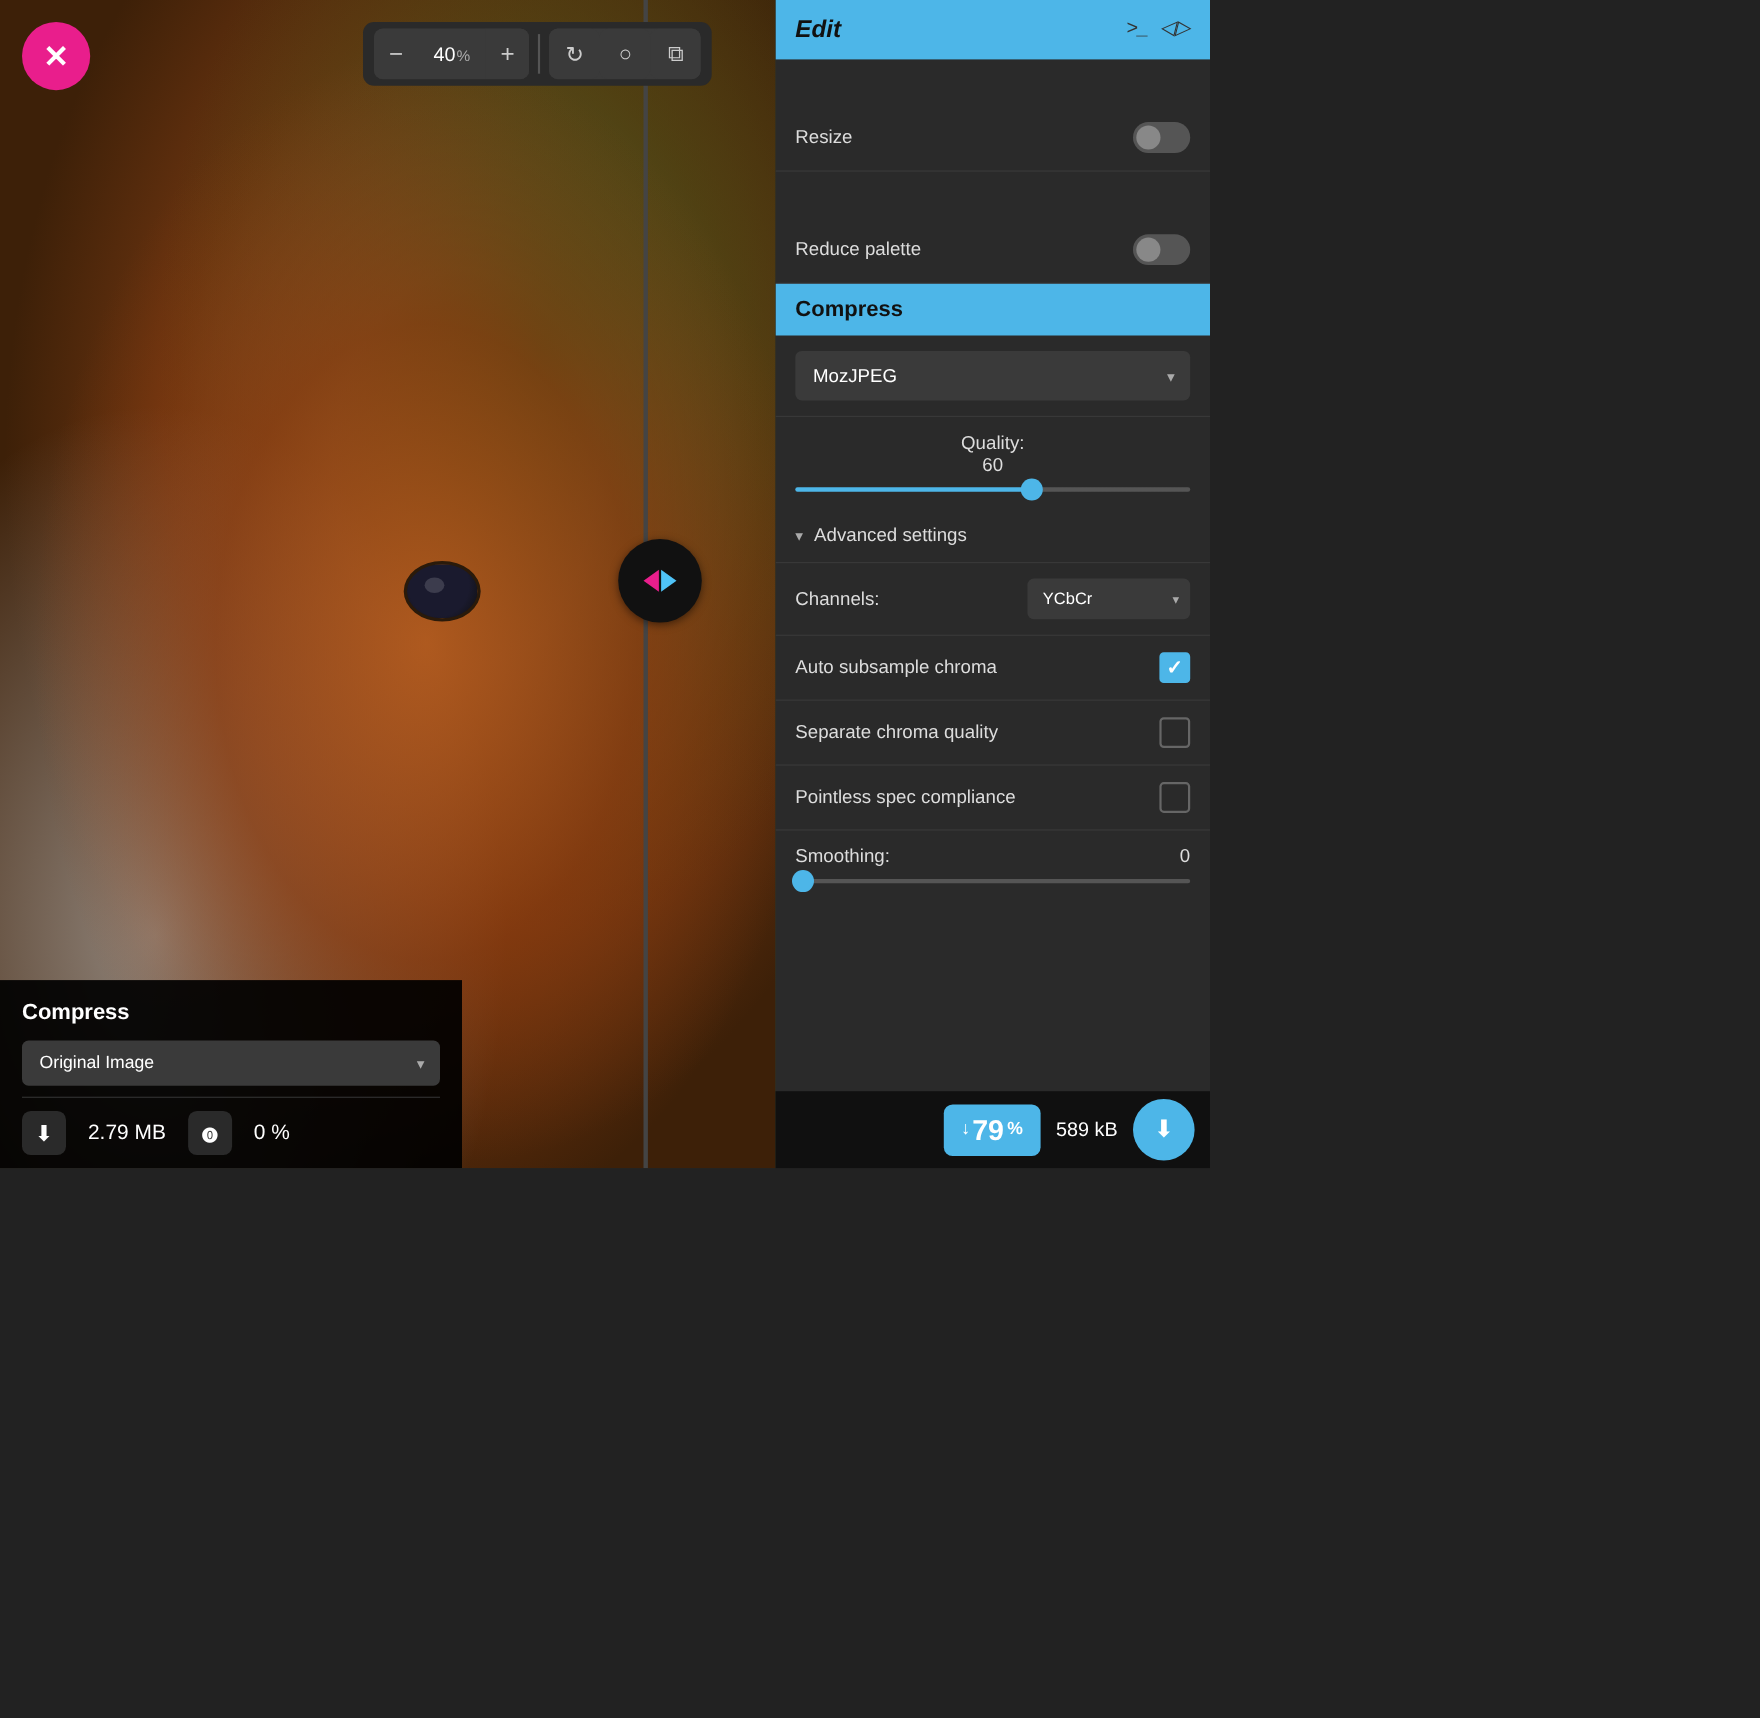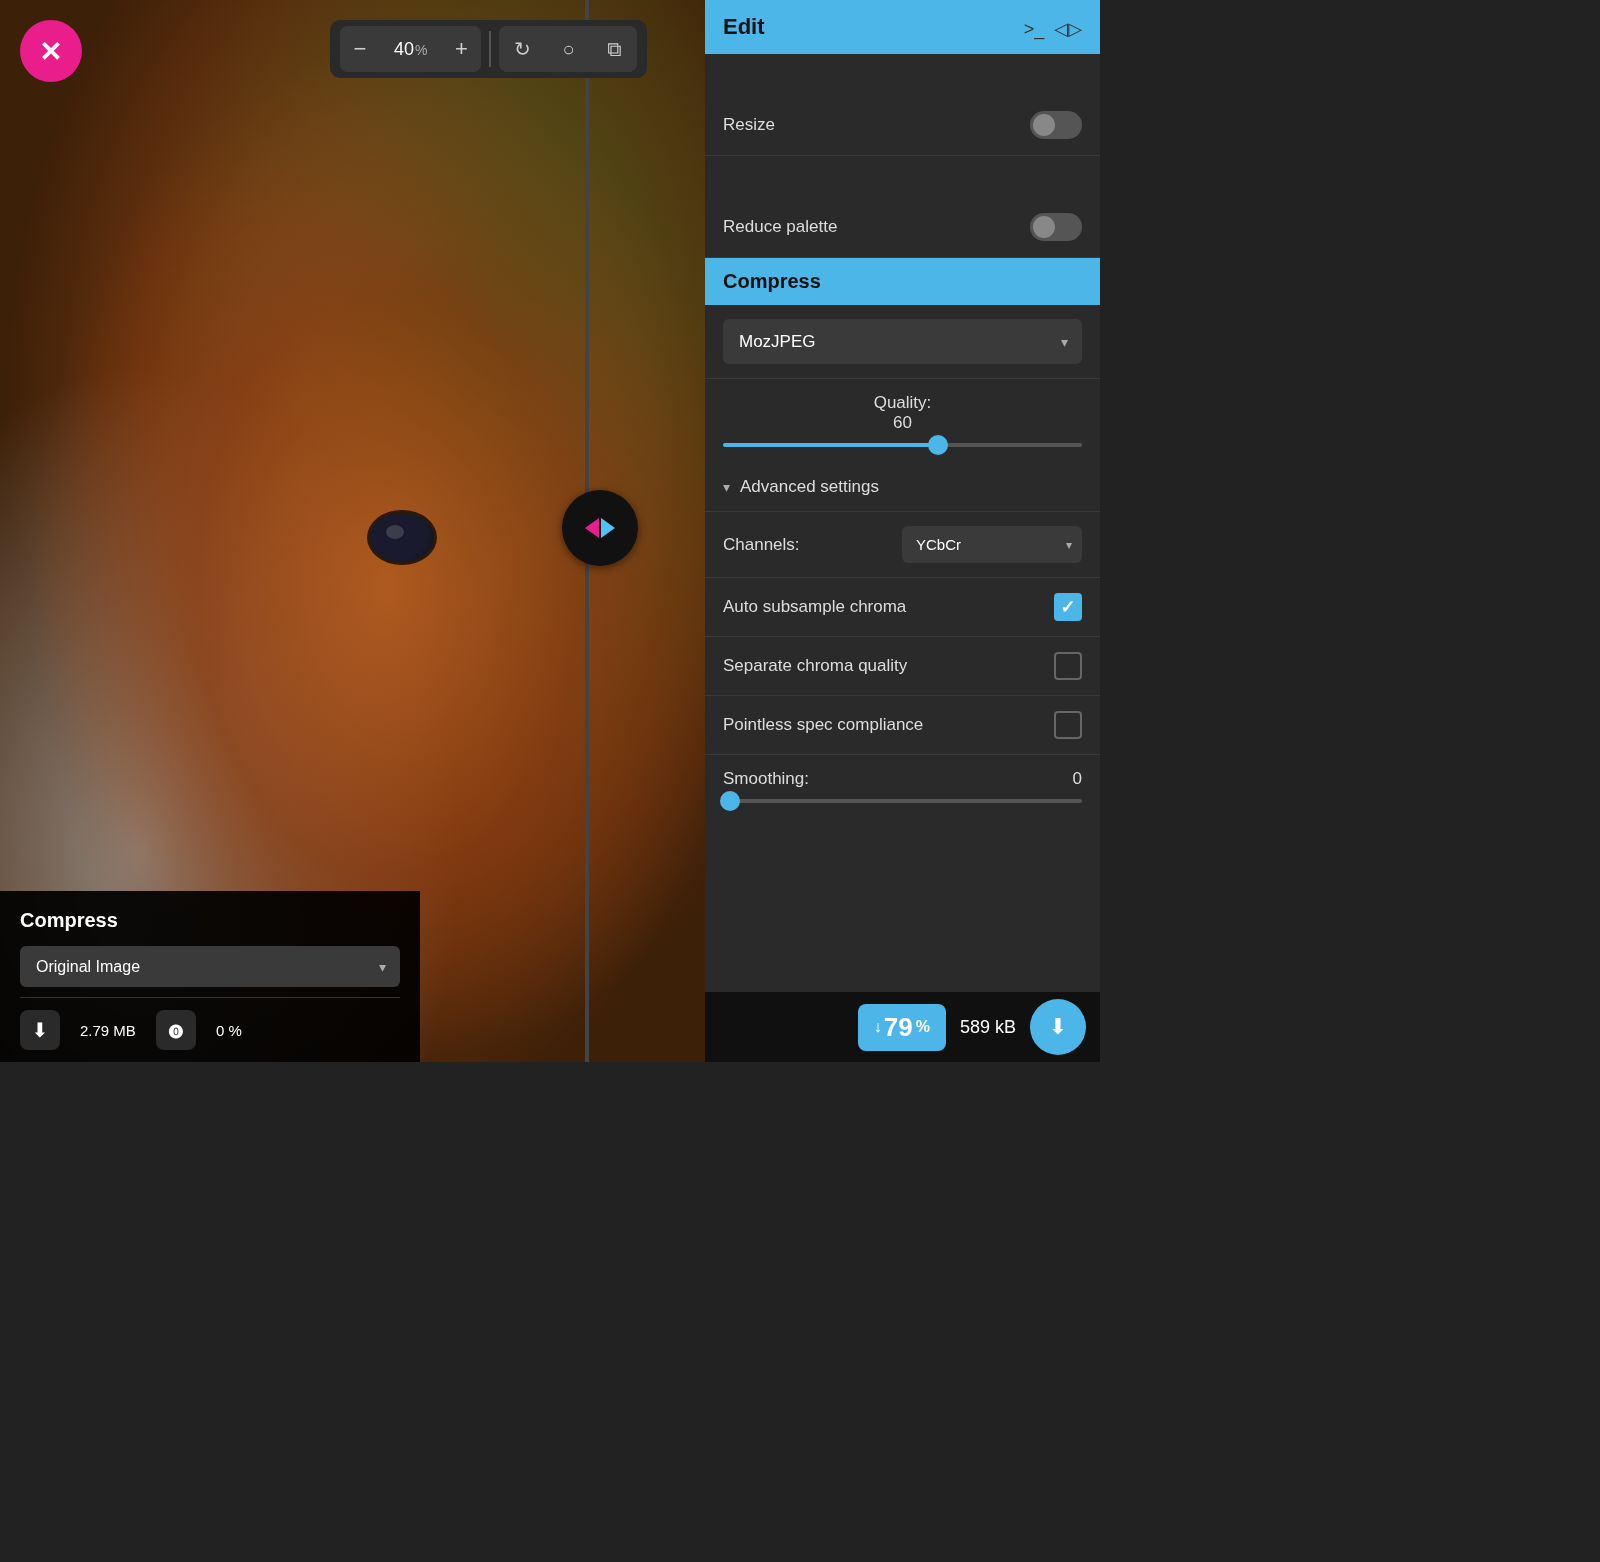--- a/index.html
+++ b/index.html
@@ -200,22 +200,23 @@
       z-index: 10;
       overflow-y: auto;
     }
     .right-panel::-webkit-scrollbar { width: 0; }
 
     
     .edit-header {
       background: #4db6e8;
       padding: 14px 18px;
       display: flex;
-      align-items: flex-end;
+      align-items: flex-start;
       justify-content: space-between;
+      font-style: italic;
     }
     .edit-title {
       font-size: 22px;
       font-weight: 700;
       color: #111;
     }
     .edit-header-icons {
       display: flex;
       gap: 10px;
       align-items: center;
@@ -370,21 +371,21 @@
       justify-content: space-between;
       padding: 14px 18px;
       border-bottom: 1px solid #3a3a3a;
     }
     .channels-label {
       font-size: 17px;
       color: #ddd;
     }
     .channels-select-wrap {
       position: relative;
-      width: 180px;
+      width: 148px;
     }
     .channels-select {
       width: 100%;
       background: #3a3a3a;
       border: none;
       color: white;
       font-size: 15px;
       padding: 10px 14px;
       border-radius: 6px;
       appearance: none;
@@ -572,21 +573,21 @@
       background: #2a2a2a;
       border-radius: 8px;
       display: flex;
       align-items: center;
       justify-content: center;
       font-size: 20px;
       color: white;
     }
     .left-stat-text {
       color: white;
-      font-size: 15px;
+      font-size: 19px;
       font-weight: 500;
     }
   </style>
 </head>
 <body>
 
 <div class="image-area">
   <div class="image-bg">
     <div class="panda-overlay"></div>
     <div class="panda-eye"></div>

